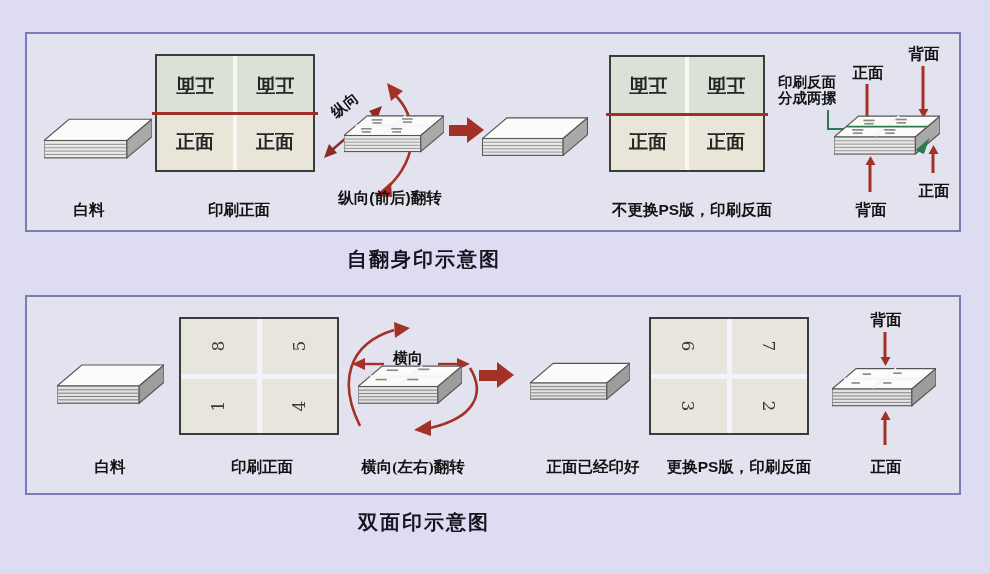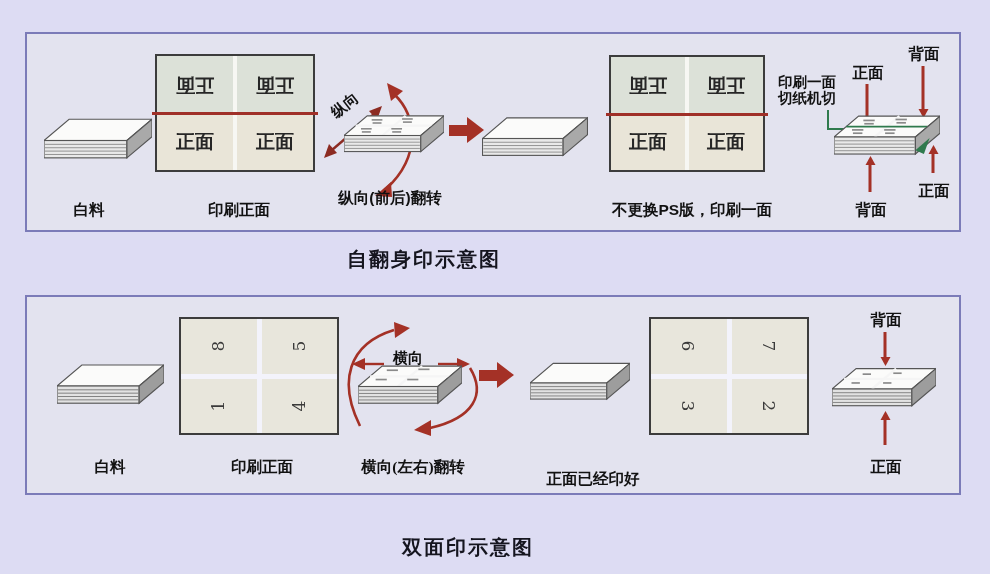--- a/index.html
+++ b/index.html
@@ -134,25 +134,25 @@
           <span class="flip180">正面</span>
         </div>
       <div class="cell botside">
           <span>正面</span>
         </div>
       <div class="cell botside">
           <span>正面</span>
         </div>
       <div class="redline"></div>
     </div>
-    <div class="lbl" style="left:665px;top:166px;">不更换PS版，印刷一面</div>
+    <div class="lbl" style="left:665px;top:166px;">不更换PS版，印刷反面</div>
 
     <div class="note" style="left:751px;top:40px;">
-      <div>印刷一面</div>
-      <div>切纸机切</div>
+      <div>印刷反面</div>
+      <div>分成两摞</div>
     </div>
     <svg class="abs" style="left:797px;top:76px;" width="28" height="24" viewBox="0 0 28 24">
       <polyline points="4,0 4,19 27,19" stroke="#2f7a4d" stroke-width="2" fill="none"></polyline>
     </svg>
 
     <div class="lbl" style="left:841px;top:29px;">正面</div>
     <div class="varrow down" style="left:840px;top:50px;height:38px;"></div>
     <div class="lbl" style="left:897px;top:10px;">背面</div>
     <div class="varrow down" style="left:896px;top:32px;height:44px;"></div>
 
@@ -270,36 +270,37 @@
       <polygon points="0,24 86,24 112,2 26,2" fill="#fbfbfa" stroke="#555" stroke-width="1.2"></polygon>
       <rect x="0" y="24" width="86" height="18" fill="#e2e2e2" stroke="#555" stroke-width="1.2"></rect>
       <g stroke="#7d7d7d" stroke-width="1">
         <line x1="1" y1="28" x2="85" y2="28"></line>
           <line x1="1" y1="31.5" x2="85" y2="31.5"></line>
         <line x1="1" y1="35" x2="85" y2="35"></line>
           <line x1="1" y1="38.5" x2="85" y2="38.5"></line>
       </g>
       <polygon points="86,24 112,2 112,20 86,42" fill="#9d9d9d" stroke="#555" stroke-width="1.2"></polygon>
     </svg>
-    <div class="lbl" style="left:566px;top:172px;">正面已经印好</div>
+    <div class="lbl" style="left:566px;top:160px;">正面已经印好</div>
 
     <div class="grid ds" style="left:622px;top:20px;width:160px;height:118px;">
       <div class="cell num">
           <span class="rot-cw">6</span>
         </div>
       <div class="cell num">
           <span class="rot-cw">7</span>
         </div>
       <div class="cell num">
           <span class="rot-cw">3</span>
         </div>
       <div class="cell num">
           <span class="rot-cw">2</span>
         </div>
     </div>
+    <div class="lbl" style="left:712px;top:160px;">更换PS版，印刷反面</div>
 
     <div class="lbl" style="left:859px;top:13px;">背面</div>
     <div class="varrow down" style="left:858px;top:35px;height:26px;"></div>
     <svg class="abs" style="left:805px;top:69px;" width="104" height="46" viewBox="0 0 112 48">
       <polygon points="0,24 86,24 112,2 26,2" fill="#fbfbfa" stroke="#555" stroke-width="1.2"></polygon>
       <g stroke="#f5f5f5" stroke-width="2.5">
           <line x1="43" y1="24" x2="69" y2="2"></line>
           <line x1="13" y1="13" x2="99" y2="13"></line>
         </g>
       <g stroke="#8a8a8a" stroke-width="1.8">
@@ -314,15 +315,15 @@
           <line x1="1" y1="31.5" x2="85" y2="31.5"></line>
         <line x1="1" y1="35" x2="85" y2="35"></line>
           <line x1="1" y1="38.5" x2="85" y2="38.5"></line>
       </g>
       <polygon points="86,24 112,2 112,20 86,42" fill="#9d9d9d" stroke="#555" stroke-width="1.2"></polygon>
     </svg>
     <div class="varrow up" style="left:858px;top:122px;height:26px;"></div>
     <div class="lbl" style="left:859px;top:160px;">正面</div>
   </div>
 
-  <div class="title" style="top:534px;padding-left:44px;">双面印示意图</div>
+  <div class="title" style="top:509px;">双面印示意图</div>
 
 </div>
 
 </body></html>

